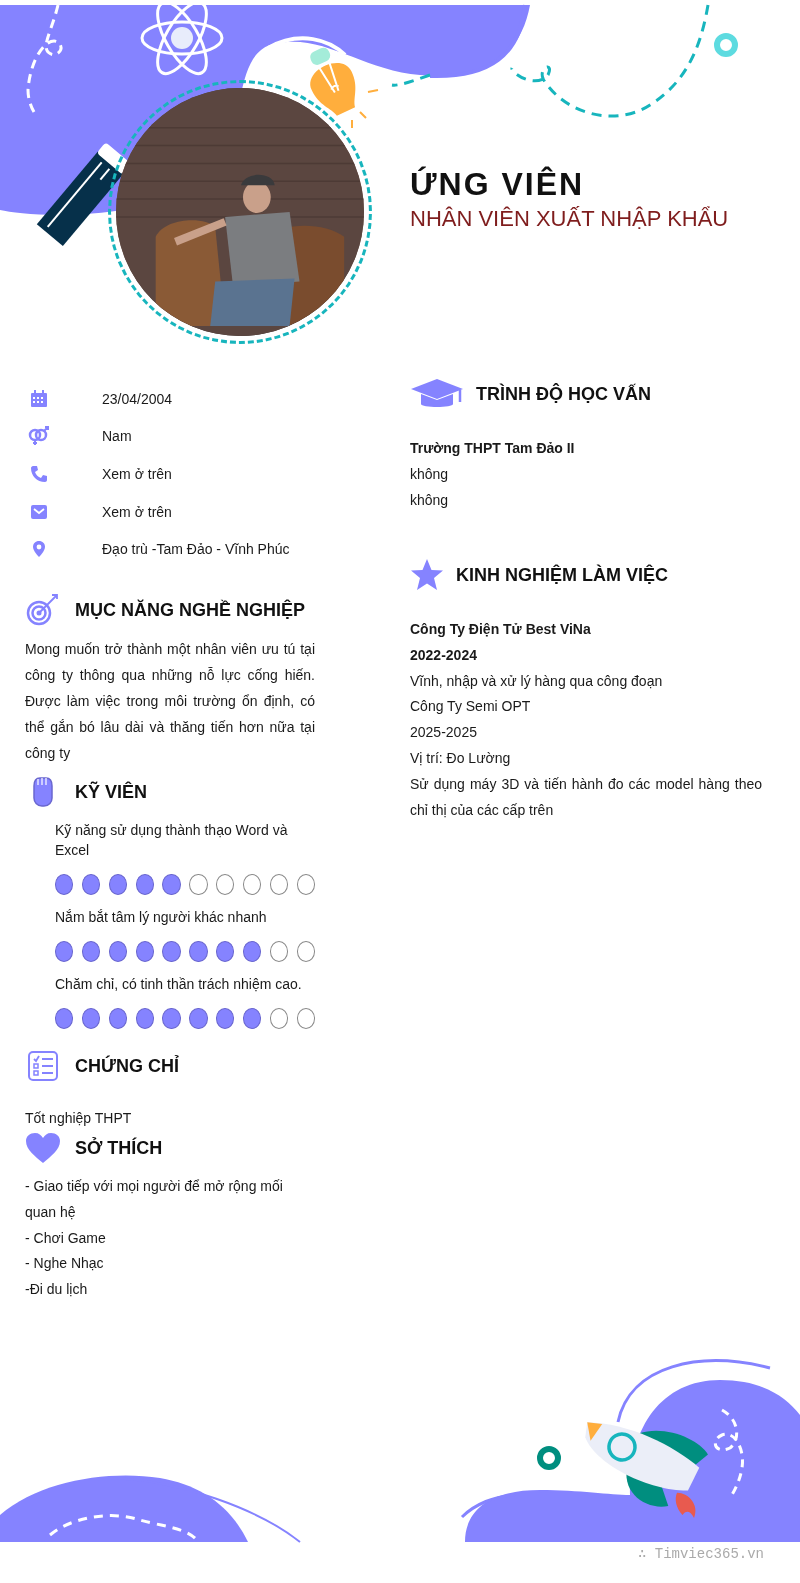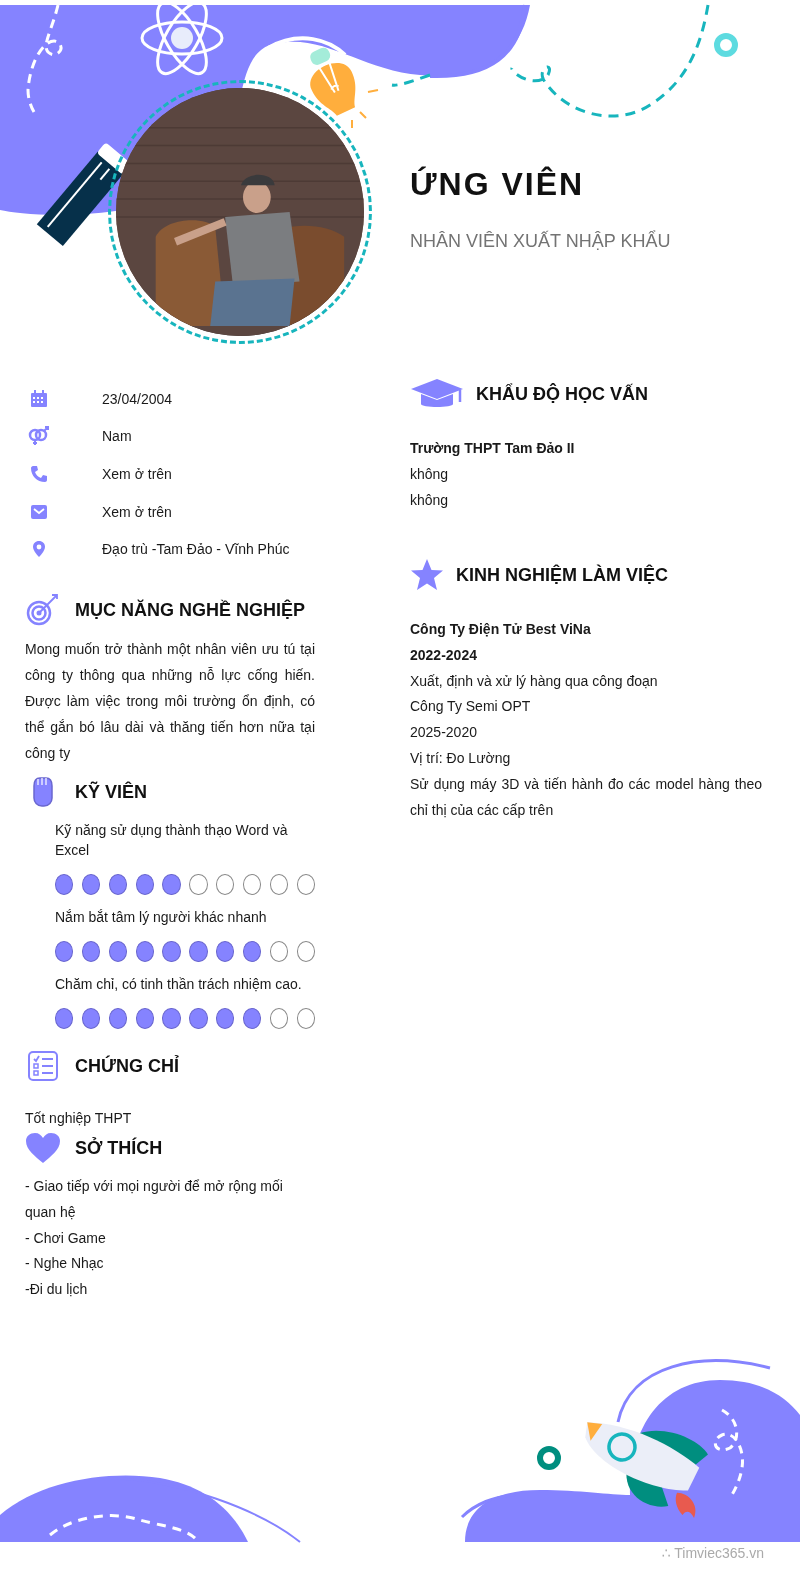--- a/index.html
+++ b/index.html
@@ -3,37 +3,37 @@
 <meta charset="utf-8">
 <style>
   * { box-sizing: border-box; margin: 0; padding: 0; }
   html, body { width: 800px; height: 1583px; background: #fff; overflow: hidden; }
   body { font-family: "Liberation Sans", sans-serif; color: #1a1a1a; position: relative; }
   .page { position: relative; width: 800px; height: 1583px; }
   .deco { position: absolute; left: 0; top: 0; pointer-events: none; }
   .avatar-wrap { position: absolute; left: 108px; top: 80px; width: 264px; height: 264px; border-radius: 50%; border: 3px dashed #17b5bd; padding: 5px; }
   .avatar { width: 100%; height: 100%; border-radius: 50%; overflow: hidden; background: linear-gradient(180deg,#4a3a34 0%,#6e4e44 30%,#7b5a4c 55%,#3b2f2b 100%); position: relative; }
   .name { position: absolute; left: 410px; top: 166px; font-size: 32px; font-weight: bold; letter-spacing: 2px; color: #111; }
-  .job { position: absolute; left: 410px; top: 231px; font-size: 18px; color: #737373; }
+  .job { position: absolute; left: 410px; top: 206px; font-size: 22px; color: #7f1d1d; }
   .info { position: absolute; left: 28px; top: 380px; width: 320px; }
   .info-row { display: flex; align-items: center; height: 37.6px; font-size: 14px; gap: 38px; }
   .info-row .ic { width: 22px; height: 22px; margin-right: 14px; display: flex; align-items: center; justify-content: center; }
   .col-left { position: absolute; left: 25px; width: 290px; }
   .sec-head { display: flex; align-items: center; height: 36px; }
   .sec-head .ic { width: 36px; height: 36px; margin-right: 14px; display: flex; align-items: center; justify-content: center; }
   .sec-head h2 { font-size: 18px; font-weight: bold; color: #111; }
   .para { font-size: 14px; line-height: 26px; text-align: justify; }
   .skill-label { font-size: 14px; line-height: 20px; margin-top: 8px; }
   .dots { display: flex; gap: 8.5px; margin-top: 14px; margin-bottom: 12px; }
   .dot { width: 21px; height: 21px; border-radius: 50%; border: 1.5px solid #8a8a8a; background: #fff; }
   .dot.on { background: #8583ff; border-color: #6a67cf; }
   .col-right { position: absolute; left: 410px; width: 352px; }
   .line { font-size: 14px; line-height: 25.8px; }
   .bold { font-weight: bold; }
-  .watermark { position: absolute; right: 36px; top: 1545px; font-family: Liberation Sans, sans-serif; font-size: 14px; color: #aaa; }
+  .watermark { position: absolute; right: 36px; top: 1545px; font-family: Liberation Mono, monospace; font-size: 14px; color: #aaa; }
 </style>
 </head>
 <body>
 
 <div class="page">
 
   <svg class="deco" width="800" height="360">
     <path d="M0,5 L530,5 C520,60 480,80 420,75 C360,70 320,30 270,45 C240,55 240,110 230,160 C200,200 120,215 60,215 C30,215 10,212 0,210 Z" fill="#8583ff"></path>
     <path d="M525,5 C520,55 490,78 430,76" fill="none" stroke="#8583ff" stroke-width="4"></path>
     <path d="M268,48 C300,30 330,40 345,55" fill="none" stroke="#fff" stroke-width="4"></path>
@@ -253,44 +253,44 @@
 
   <div class="col-right" style="top:376px;">
     <div class="sec-head">
       <span class="ic" style="width:54px;margin-right:12px;">
         <svg width="54" height="34" viewBox="0 0 54 34">
             <path d="M27,2 L53,12 L27,22 L1,12 Z" fill="#8583ff"></path>
             <path d="M11,17 L11,27 C11,31 43,31 43,27 L43,17 L27,23 Z" fill="#8583ff"></path>
             <path d="M50,13 L50,25" stroke="#8583ff" stroke-width="2.5"></path>
           </svg>
       </span>
-      <h2>KHẨU ĐỘ HỌC VẤN</h2>
+      <h2>TRÌNH ĐỘ HỌC VẤN</h2>
     </div>
     <div style="margin-top:24px;">
       <div class="line bold">Trường THPT Tam Đảo II</div>
       <div class="line">không</div>
       <div class="line">không</div>
     </div>
   </div>
 
   <div class="col-right" style="top:557px;">
     <div class="sec-head">
       <span class="ic" style="width:34px;margin-right:12px;">
         <svg width="34" height="34" viewBox="0 0 34 34">
             <path d="M17,1 L21.5,12 L33,12.5 L24,20 L27,32 L17,25.5 L7,32 L10,20 L1,12.5 L12.5,12 Z" fill="#8583ff"></path>
           </svg>
       </span>
       <h2>KINH NGHIỆM LÀM VIỆC</h2>
     </div>
     <div style="margin-top:24px;">
       <div class="line bold">Công Ty Điện Tử Best ViNa</div>
       <div class="line bold">2022-2024</div>
-      <div class="line">Xuất, định và xử lý hàng qua công đoạn</div>
+      <div class="line">Vĩnh, nhập và xử lý hàng qua công đoạn</div>
       <div class="line">Công Ty Semi OPT</div>
-      <div class="line">2025-2020</div>
+      <div class="line">2025-2025</div>
       <div class="line">Vị trí: Đo Lường</div>
       <div class="line" style="text-align:justify;">Sử dụng máy 3D và tiến hành đo các model hàng theo chỉ thị của các cấp trên</div>
     </div>
   </div>
 
   <svg class="deco" style="top:1330px;" width="800" height="215">
 
     <path d="M0,185 C40,150 110,140 160,148 C200,155 230,175 248,212 L0,212 Z" fill="#8583ff"></path>
     <path d="M110,148 C180,150 260,180 300,212" fill="none" stroke="#8583ff" stroke-width="2"></path>
     <path d="M50,205 C70,188 110,180 140,190 C160,196 190,198 198,212" fill="none" stroke="#fff" stroke-width="3" stroke-dasharray="9,7"></path>

